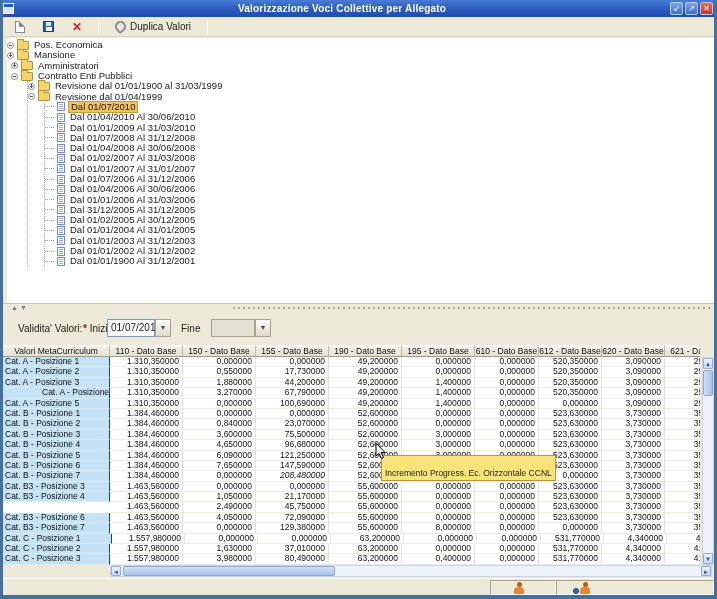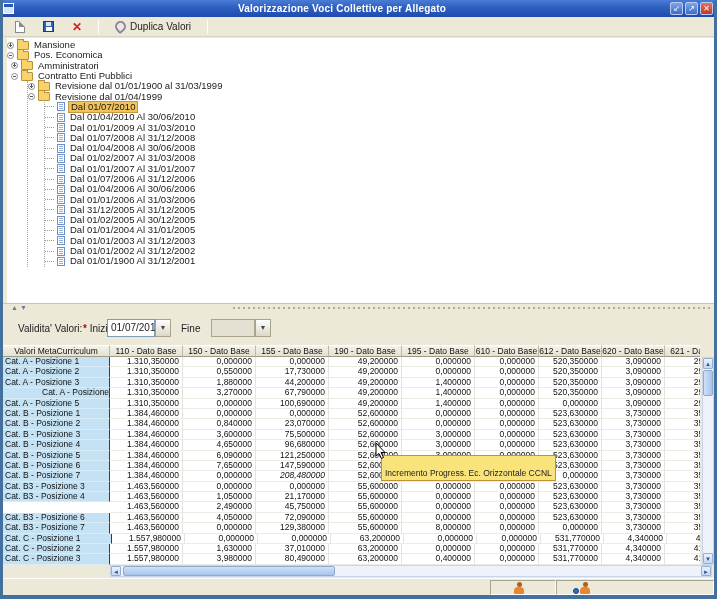--- a/index.html
+++ b/index.html
@@ -118,28 +118,28 @@
     <div class="sep"></div>
     <div class="tbtn">
       <span class="ic-clip"></span>
       <span class="tb-label">Duplica Valori</span>
     </div>
     <div class="sep"></div>
   </div>
 
   <div class="treepanel tree-root" id="tree">
       <div class="trow">
+        <span class="handle"></span>
+        <span class="folder"></span>
+        <span class="tlabel">Pos. Economica</span>
+      </div>
+      <div class="trow">
         <span class="handle collapsed"></span>
         <span class="folder"></span>
         <span class="tlabel">Mansione</span>
-      </div>
-      <div class="trow">
-        <span class="handle"></span>
-        <span class="folder"></span>
-        <span class="tlabel">Pos. Economica</span>
       </div>
       <div class="tnode-children">
         <div class="trow">
           <span class="handle collapsed"></span>
           <span class="folder"></span>
           <span class="tlabel">Amministratori</span>
         </div>
         <div class="trow">
           <span class="handle"></span>
           <span class="folder"></span>

